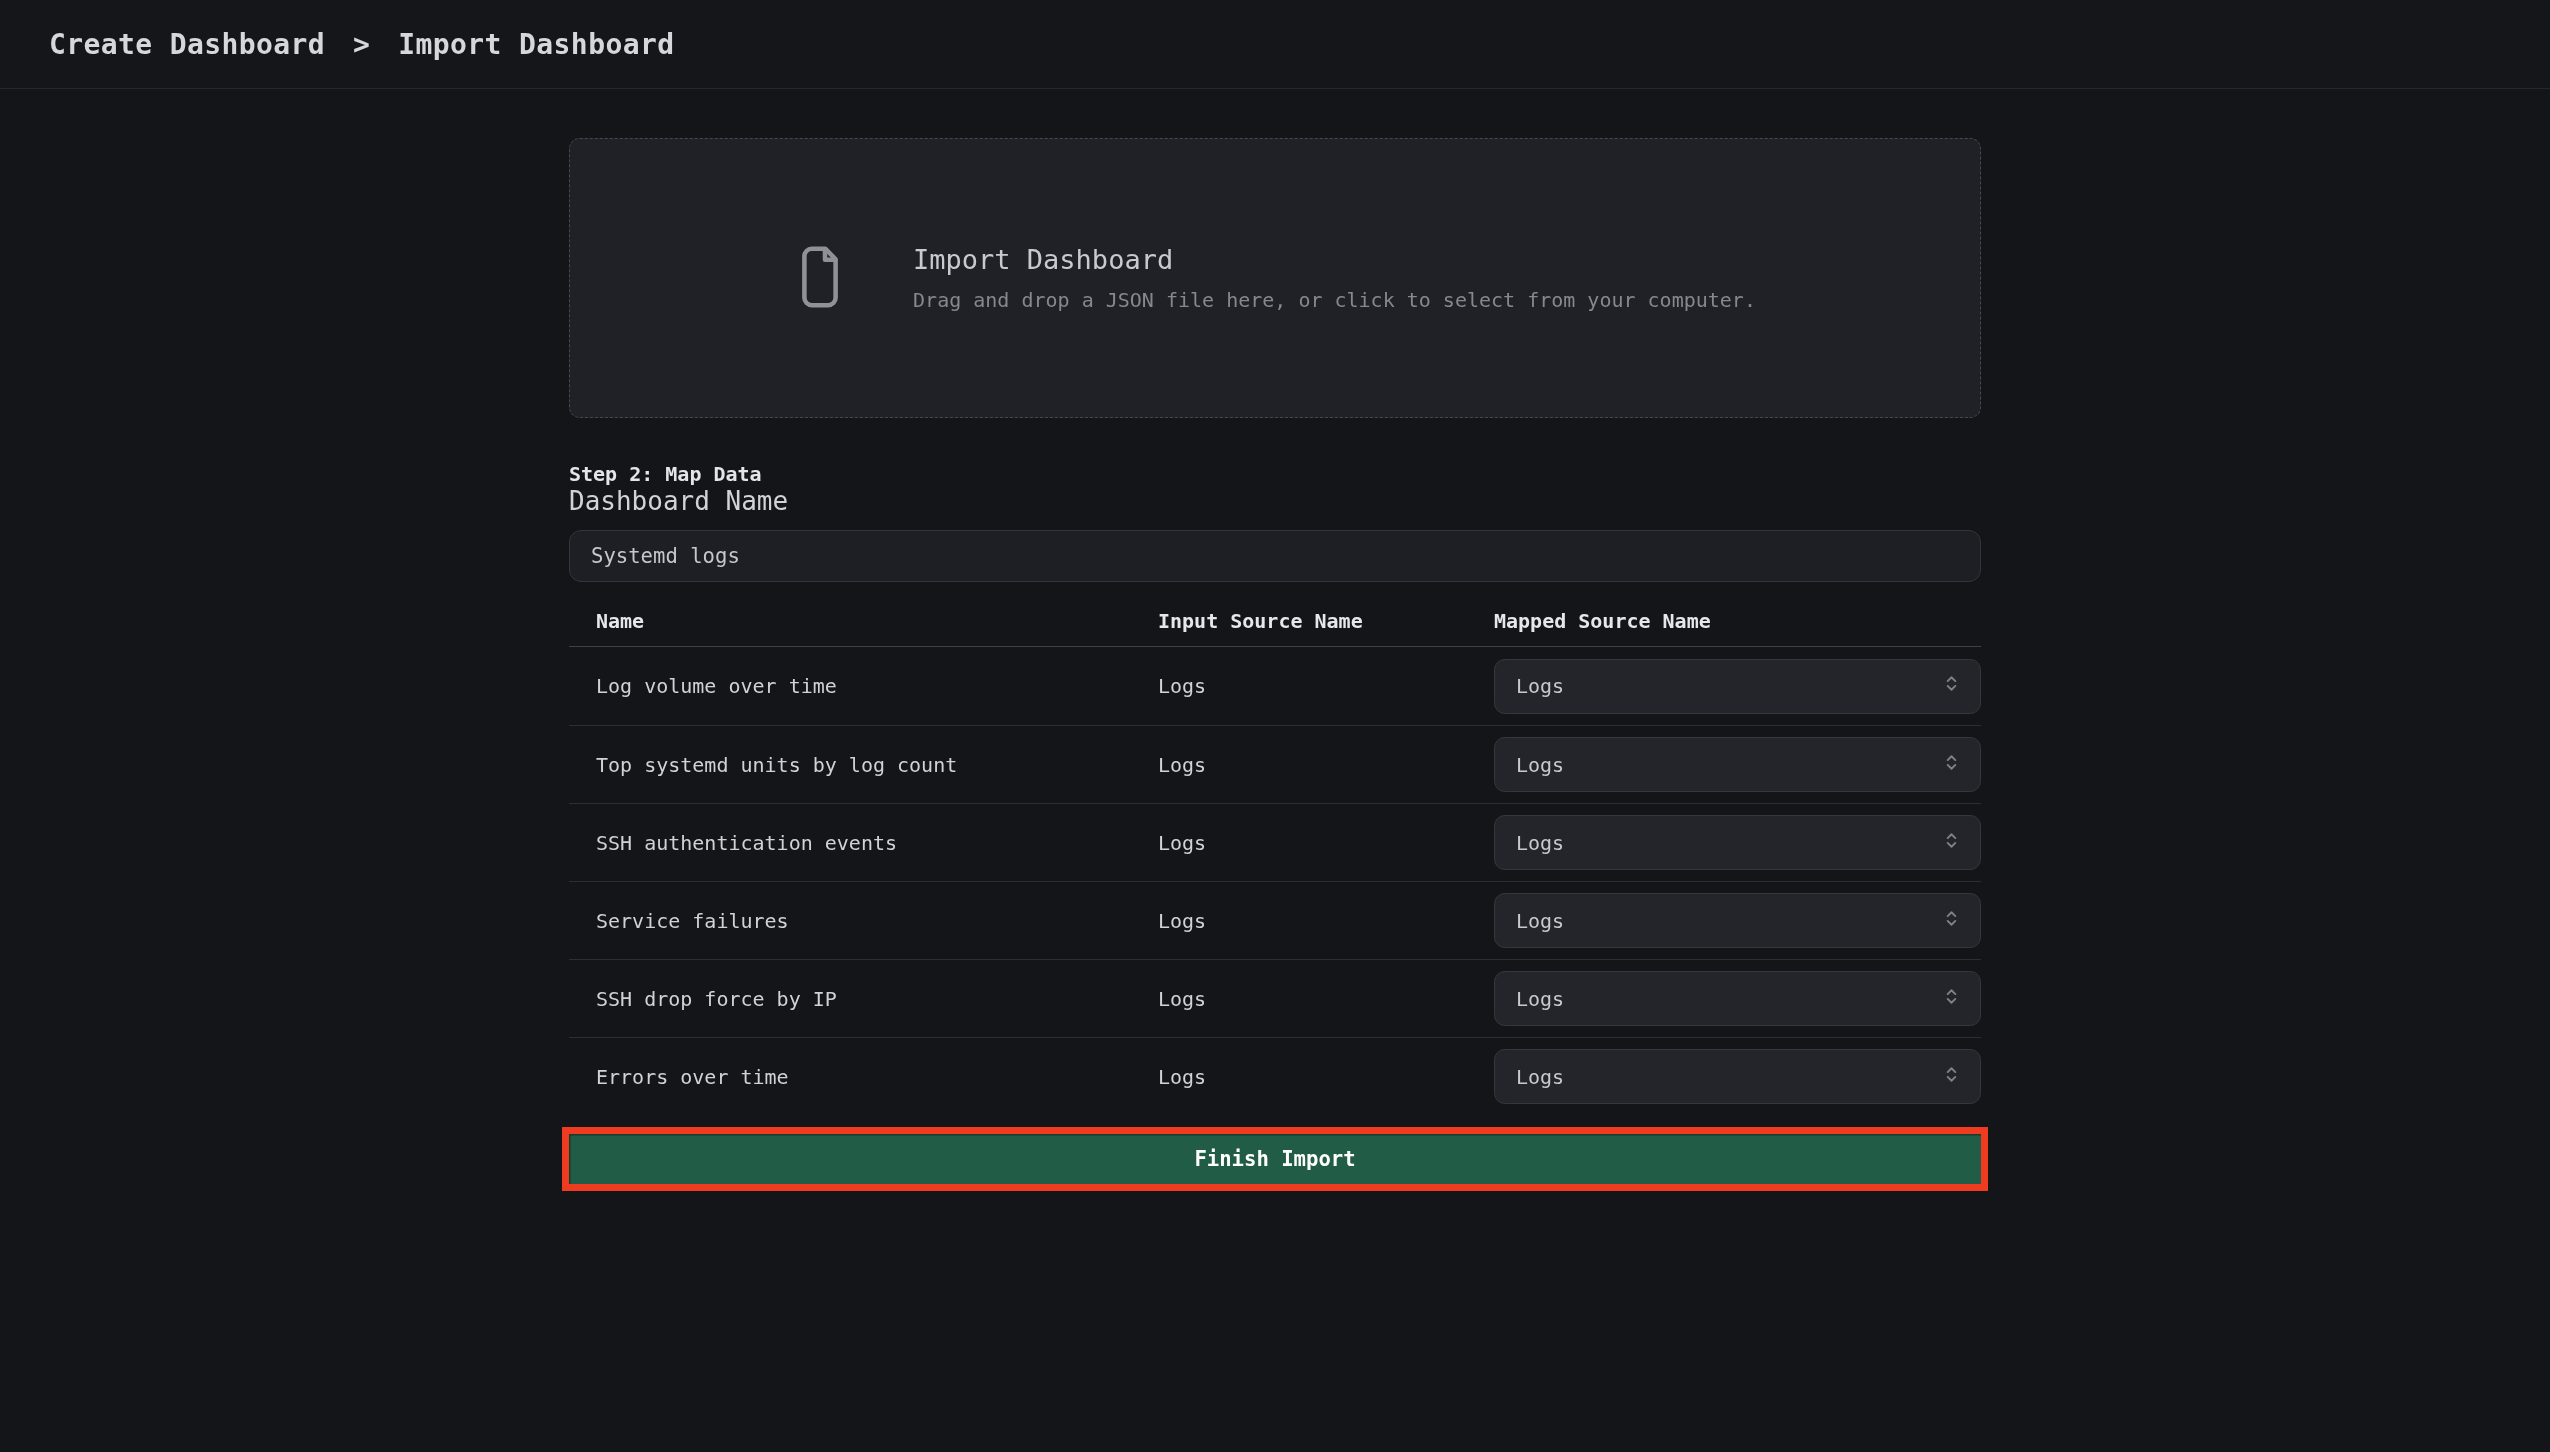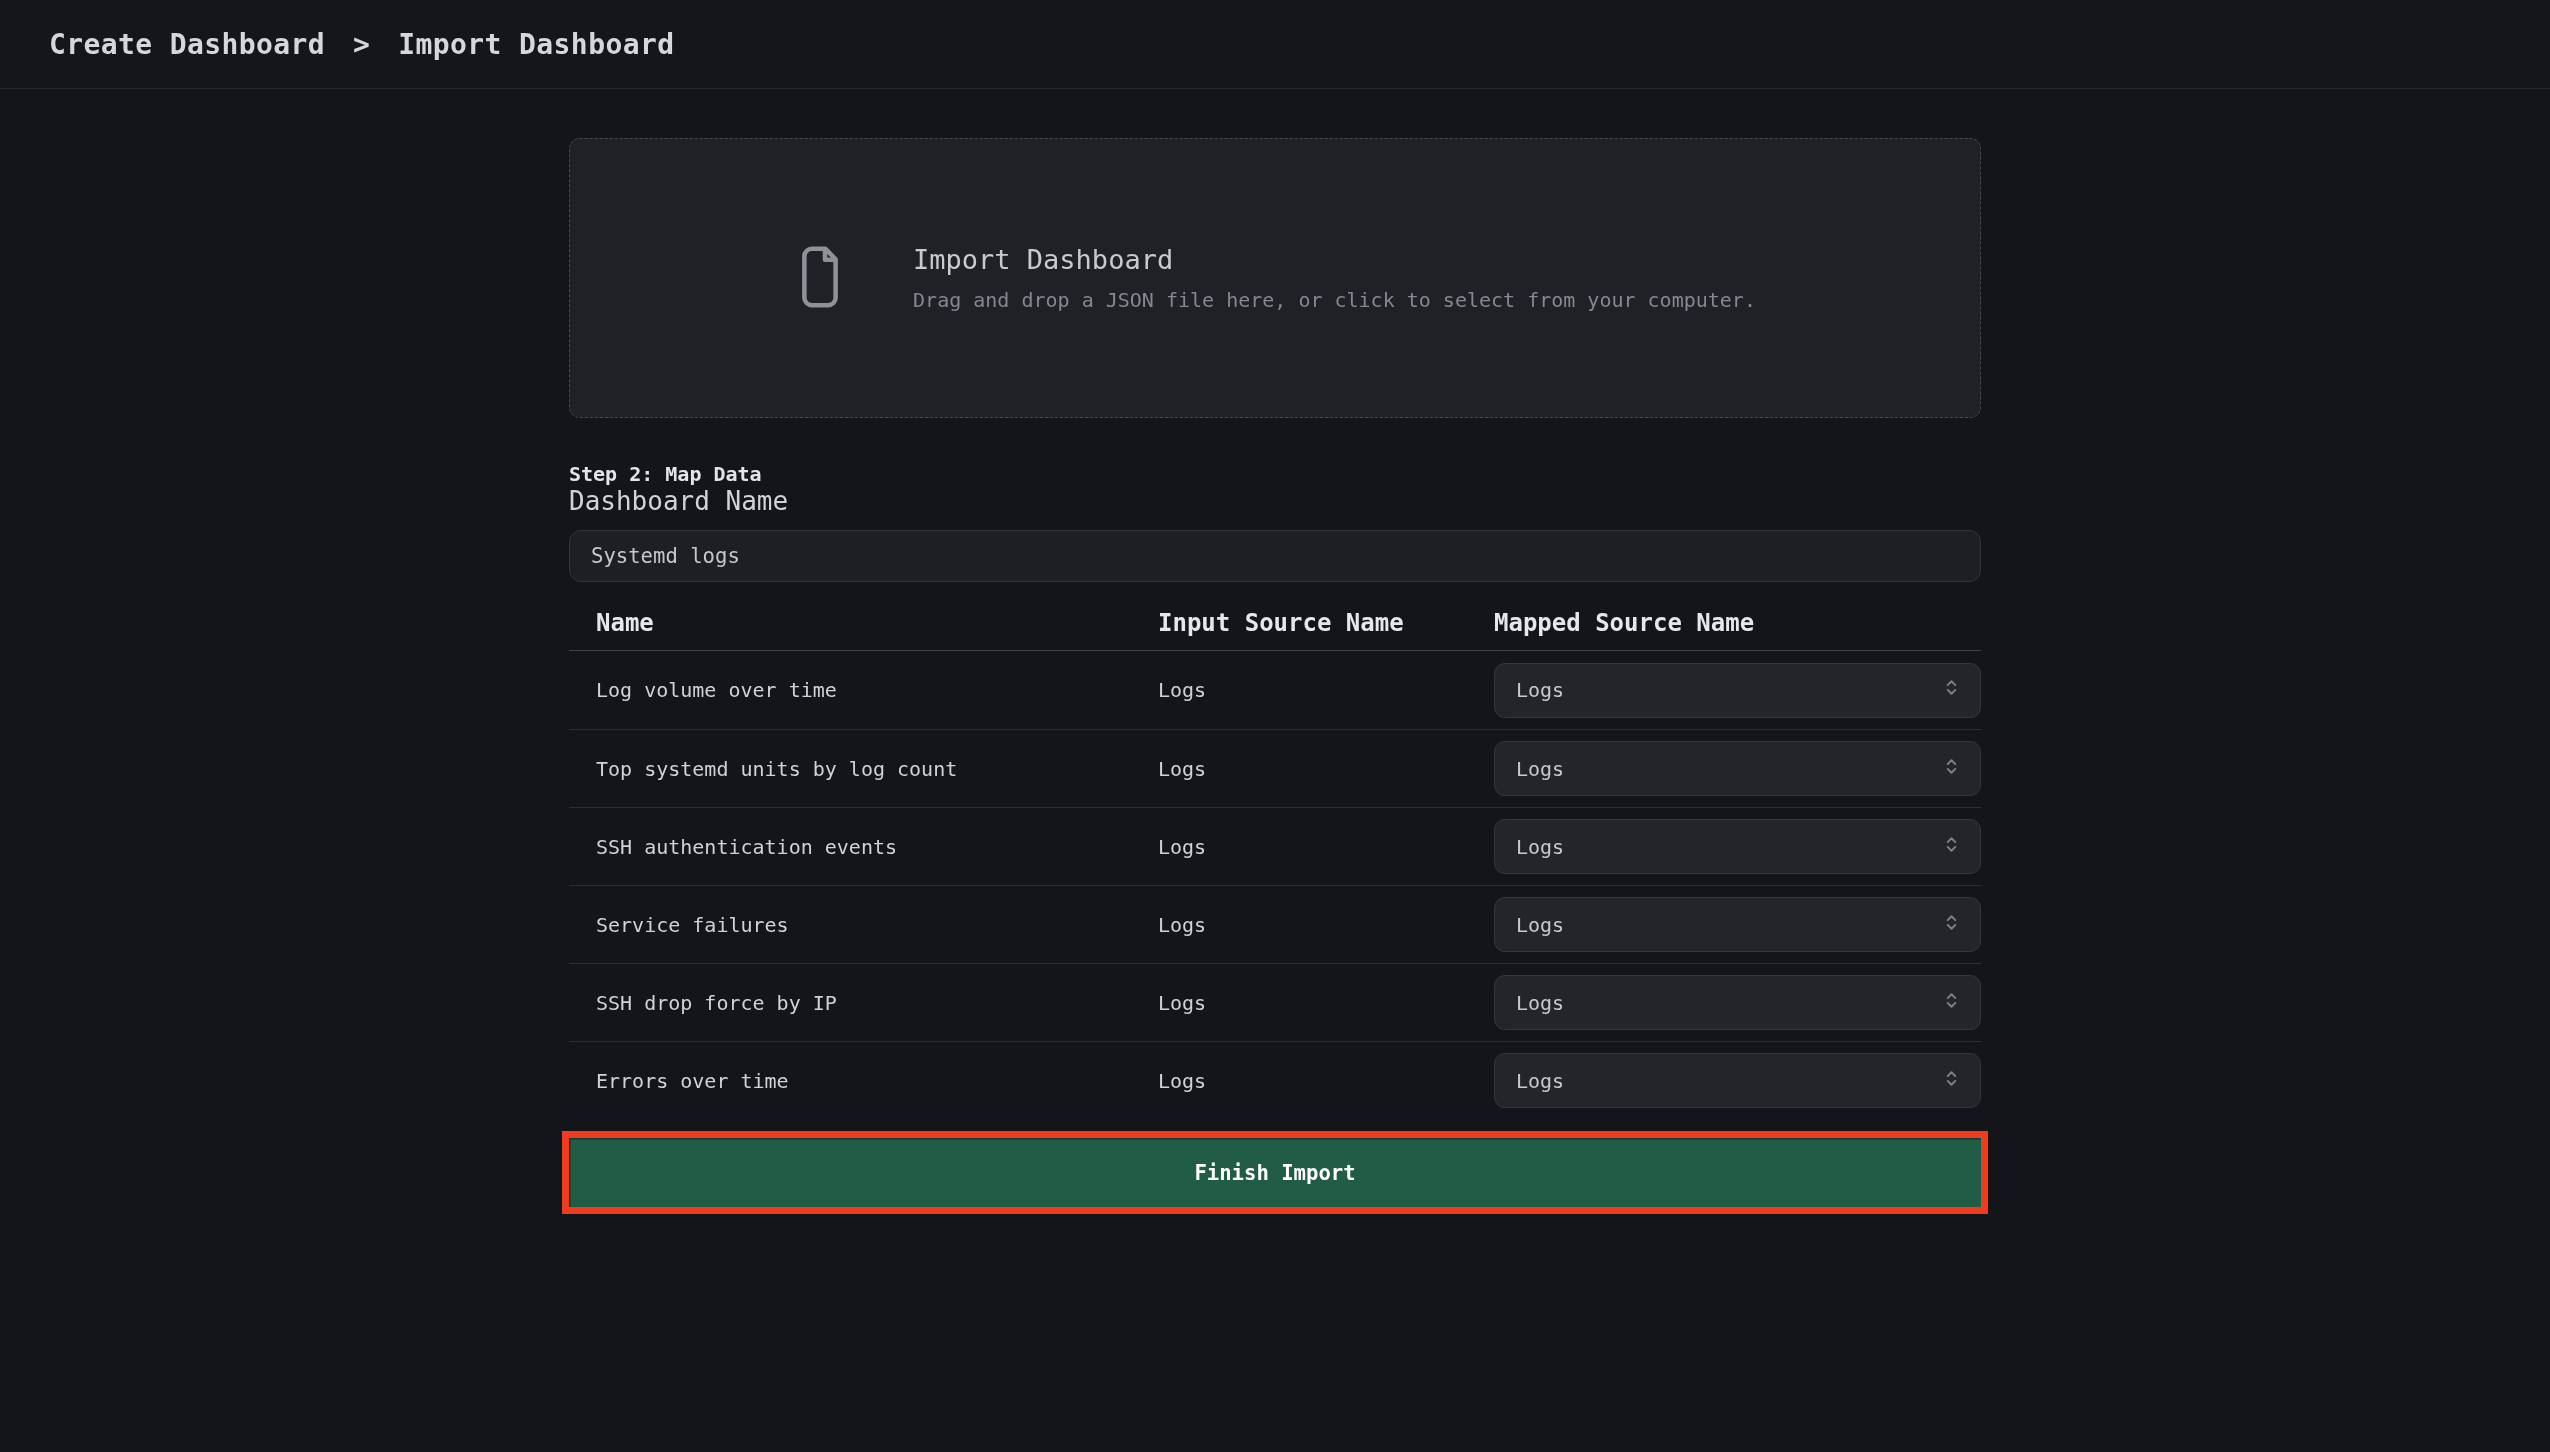--- a/index.html
+++ b/index.html
@@ -61,21 +61,21 @@
   
   .table { margin-top: 27px; }
   .thead, .row {
     display: grid;
     grid-template-columns: 589px 336px 1fr;
     align-items: center;
   }
   .thead {
     padding-bottom: 13.7px;
     border-bottom: 1.5px solid #3f4147;
-    font-size: 24px; font-weight: bold; color: #e6e7ea;
+    font-size: 20px; font-weight: bold; color: #e6e7ea;
   }
   .row { height: 78px; }
   .row + .row { border-top: 1.5px solid #2c2e33; }
   .cell-pad { padding-left: 27px; }
   .cell-name, .cell-src { font-size: 20px; color: #d0d2d6; }
 
   .select {
     height: 55px;
     background: #24252b;
     border: 1.5px solid #35373d;
@@ -86,21 +86,21 @@
     cursor: pointer;
   }
   .select .chevrons { color: #7d8087; flex: 0 0 auto; }
 
   
   .btn-wrap {
     margin: 12px -6.9px 0;
     border: 7.6px solid #ef3b20;
   }
   .finish-btn {
-    display: block; width: 100%; height: 69px;
+    display: block; width: 100%; height: 50px;
     background: #215c47;
     border: none;
     color: #ffffff;
     font-family: inherit;
     font-size: 20.6px; font-weight: bold;
     cursor: pointer;
     box-shadow: inset 1.5px 1.5px 0 rgba(0,0,0,0.35);
   }
 </style>
 </head>

